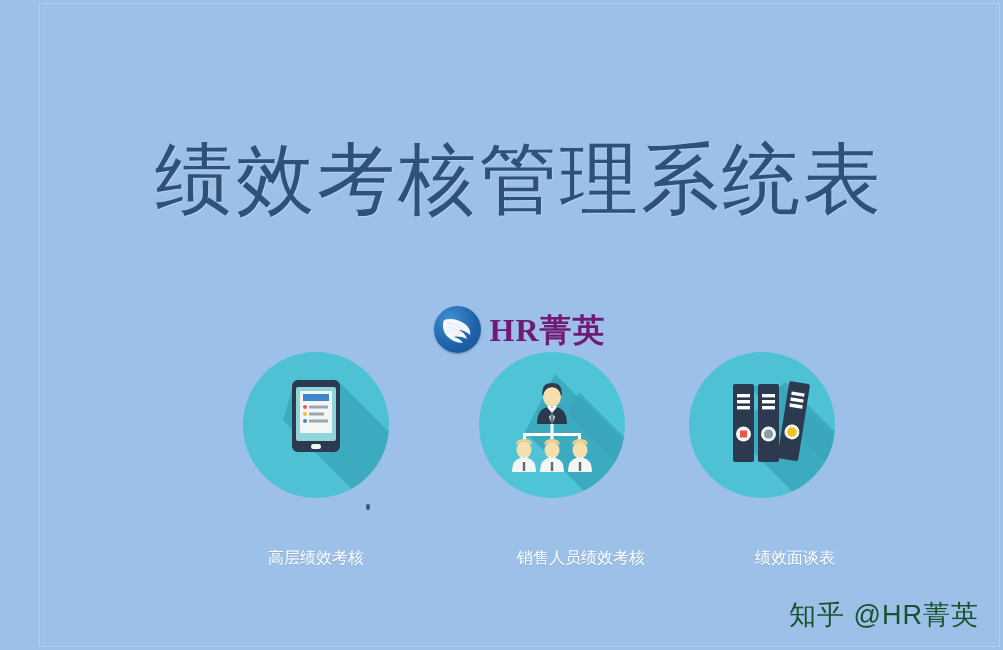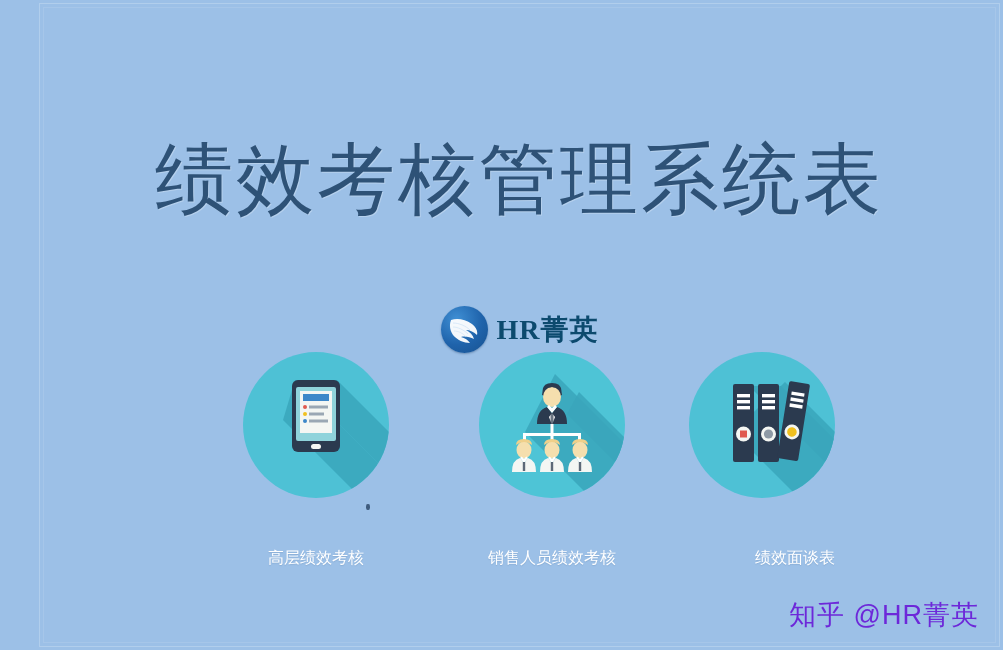--- a/index.html
+++ b/index.html
@@ -48,21 +48,21 @@
   }
   .logo-mark{
     width:47px;height:47px;border-radius:50%;
     background:radial-gradient(circle at 33% 28%, #3f8fd4 0%, #1f63ab 55%, #17518f 100%);
     position:relative;overflow:hidden;flex:0 0 auto;
     box-shadow:0 1px 2px rgba(20,50,90,.35);
   }
   .logo-mark svg{position:absolute;left:0;top:0;}
   .logo-text{
     font-family:"Liberation Serif","DejaVu Serif",serif;
-    font-size:28px;font-weight:700;color:#0c4a6e;
+    font-size:32px;font-weight:700;color:#701a75;
     letter-spacing:1px;line-height:1;
     white-space:nowrap;
   }
 
   
   .icons{
     position:absolute;top:352px;left:0;right:0;
     height:150px;
   }
   .icon-cell{
@@ -84,34 +84,34 @@
   .caption{
     position:absolute;
     color:#ffffff;
     font-size:16px;
     font-family:"Liberation Sans","DejaVu Sans",sans-serif;
     font-weight:400;
     white-space:nowrap;
     text-shadow:0 1px 1px rgba(60,95,140,.18);
   }
   .caption.p1{left:207px;top:548px;width:146px;text-align:center;}
-  .caption.p2{left:423px;top:548px;width:186px;text-align:center;}
+  .caption.p2{left:423px;top:548px;width:186px;text-align:right;}
   .caption.p3{left:653px;top:548px;width:146px;text-align:right;}
 
   
   .speck{
     position:absolute;left:330px;top:504px;
     width:4px;height:6px;border-radius:40%;
     background:#2f4a6b;opacity:.85;
   }
 
   
   .watermark{
     position:absolute;right:24px;bottom:17px;
-    color:#6d28d9;
+    color:#14532d;
     font-size:27px;
     font-weight:400;
     letter-spacing:1px;
     white-space:nowrap;
     font-family:"Liberation Sans","DejaVu Sans",sans-serif;
   }
 </style>
 </head>
 <body>
 

